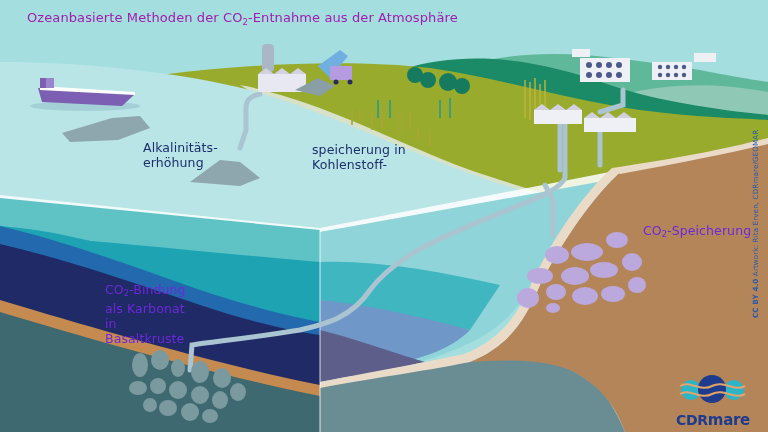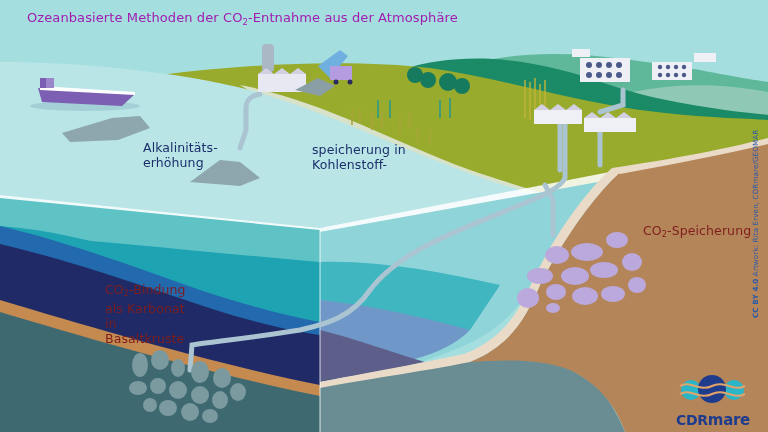--- a/index.html
+++ b/index.html
@@ -3,21 +3,21 @@
 <meta charset="utf-8">
 <style>
   html,body{margin:0;padding:0;}
   body{width:768px;height:432px;overflow:hidden;background:#a4dedf;font-family:"DejaVu Sans","Liberation Sans",sans-serif;}
   #stage{position:relative;width:768px;height:432px;overflow:hidden;}
   #scene{position:absolute;left:0;top:0;}
   .lbl{position:absolute;font-size:12.5px;line-height:15px;letter-spacing:0.1px;}
   .title{position:absolute;left:27px;top:10px;font-size:13px;color:#a21caf;letter-spacing:0.1px;white-space:nowrap;}
   .sub{font-size:0.65em;vertical-align:-0.3em;}
   .dark{color:#1c2f6b;}
-  .light{color:#7f1d1d;}
+  .light{color:#6d28d9;}
   .credit{position:absolute;left:751px;top:318px;transform:rotate(-90deg);transform-origin:0 0;font-size:7.2px;color:#2a5aa8;white-space:nowrap;letter-spacing:0.1px;}
   .credit b{font-weight:bold;}
   .logo{position:absolute;left:672px;top:375px;width:82px;height:52px;}
   .logo-text{position:absolute;left:0;top:36px;width:82px;text-align:center;font-family:"DejaVu Sans","Liberation Sans",sans-serif;font-weight:bold;font-size:14px;color:#1f3b8c;letter-spacing:-0.3px;}
   .logo-text .small{font-size:15px;}
 </style>
 </head>
 <body>
 
 <div id="stage">

